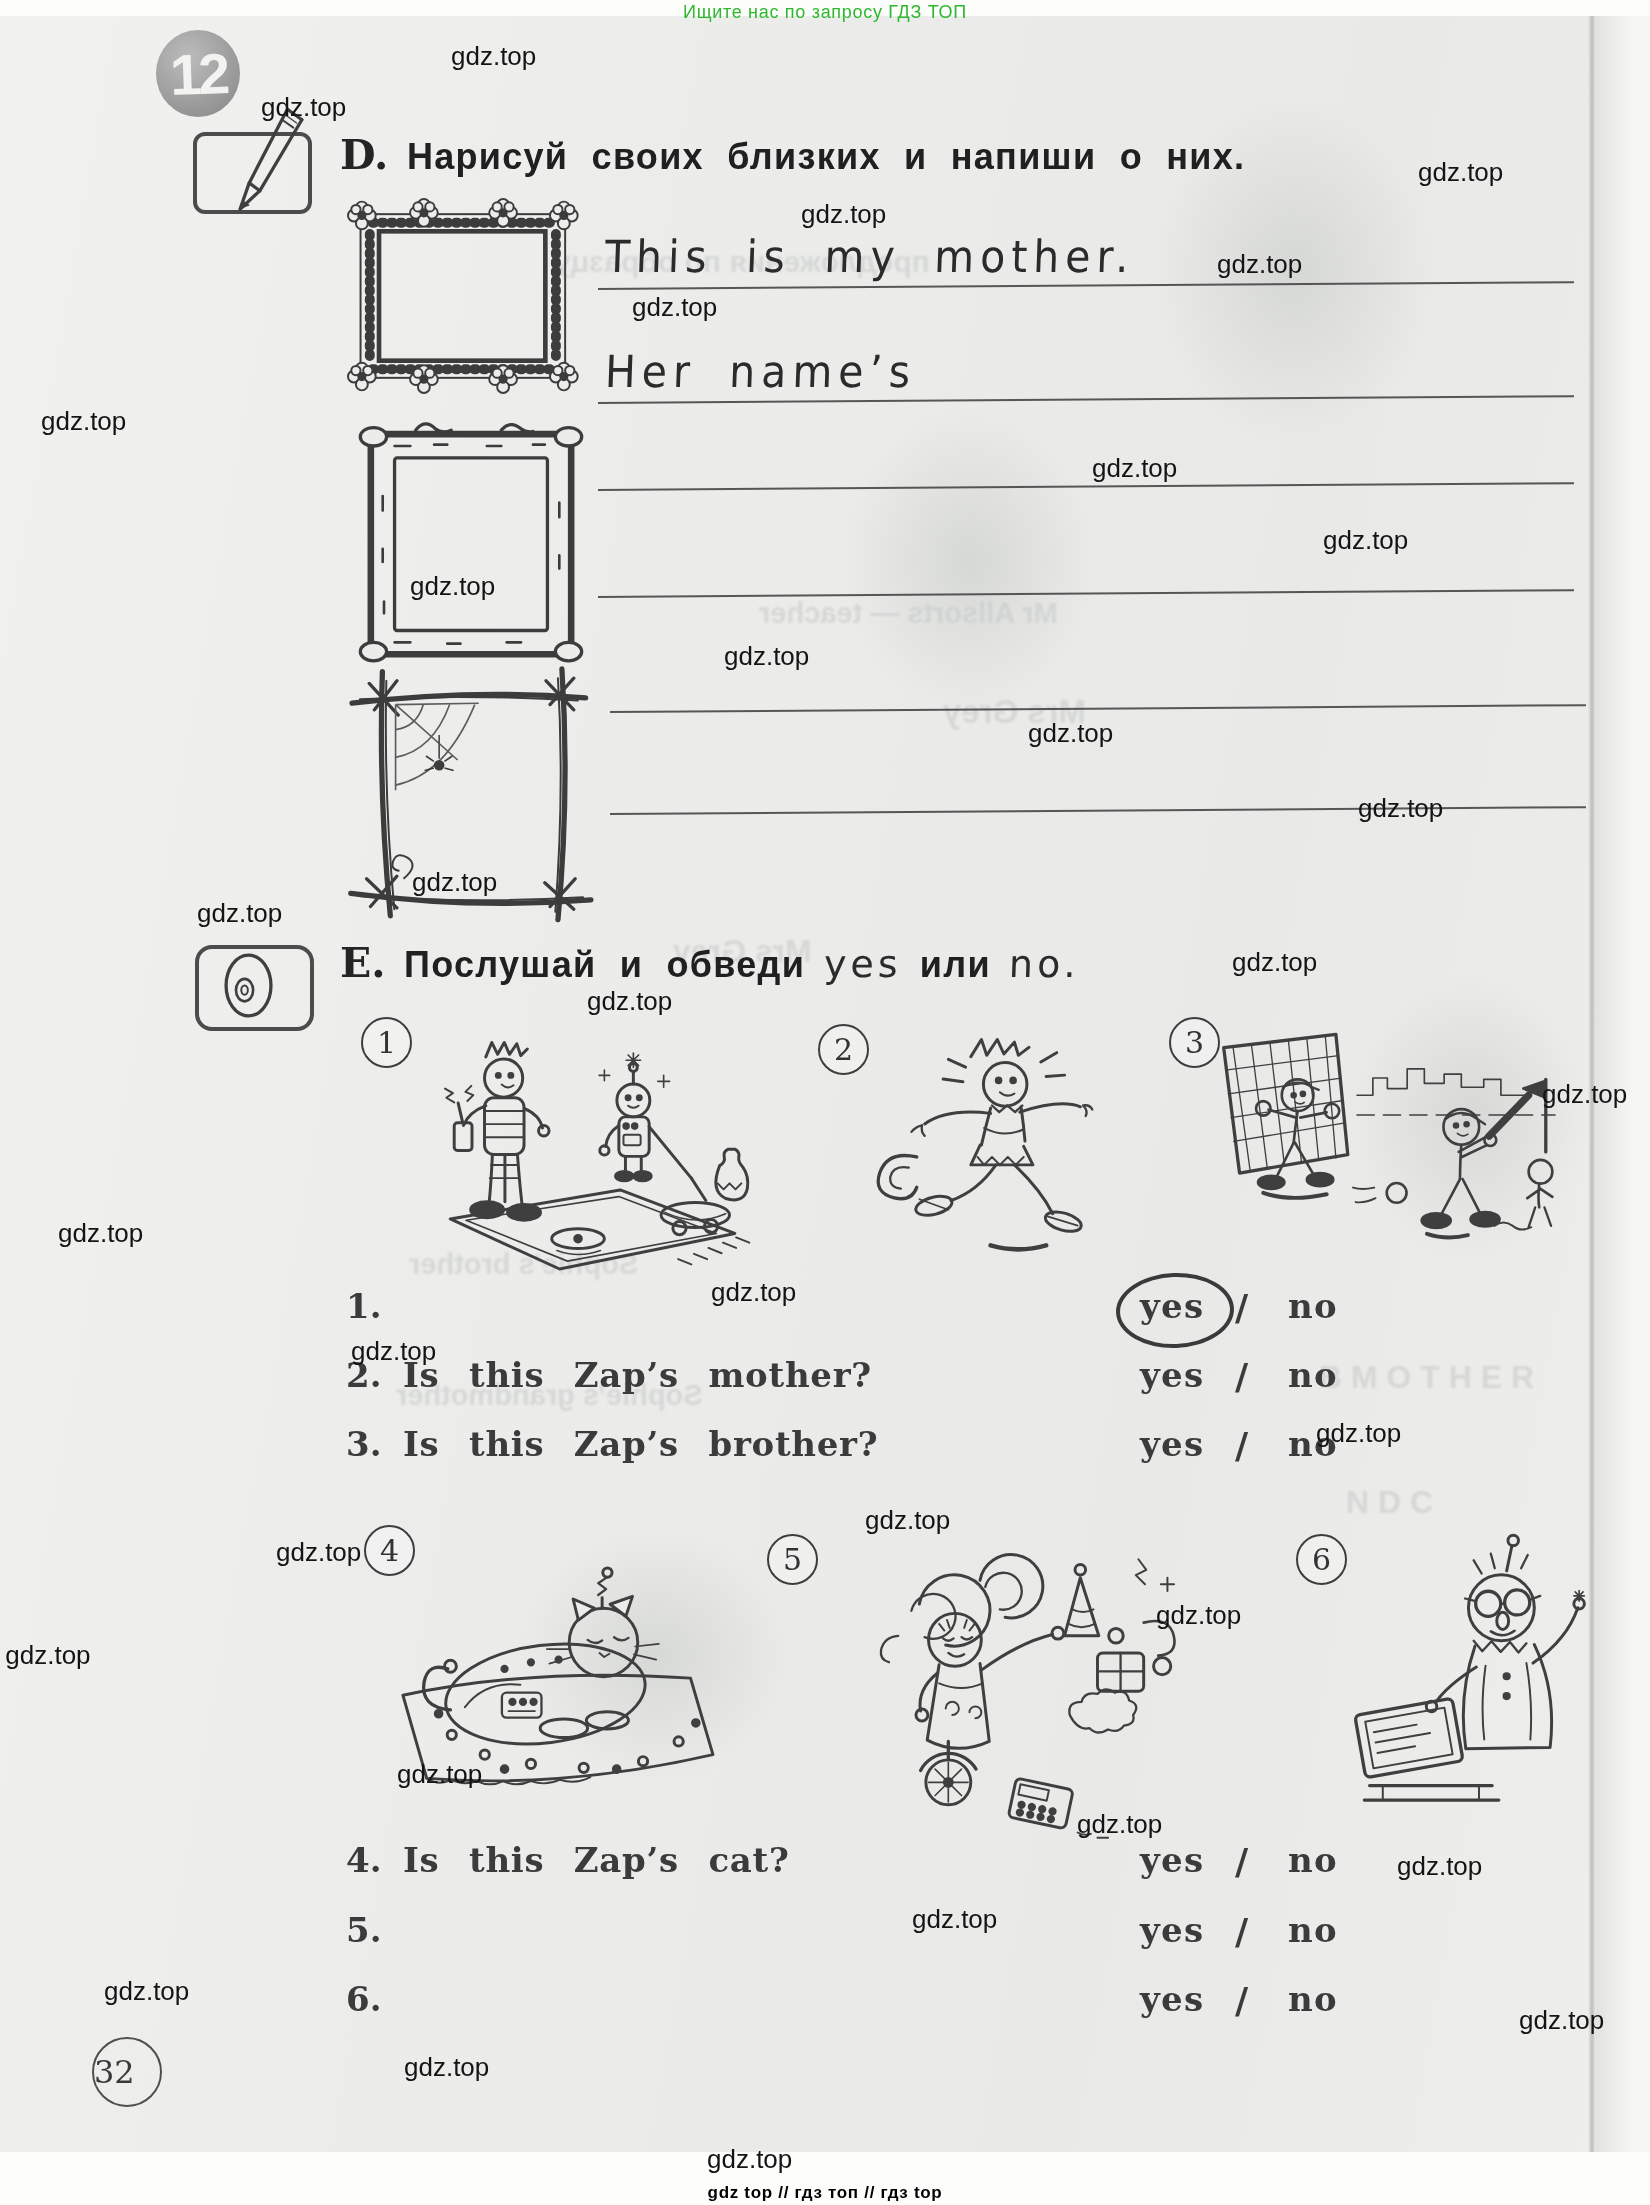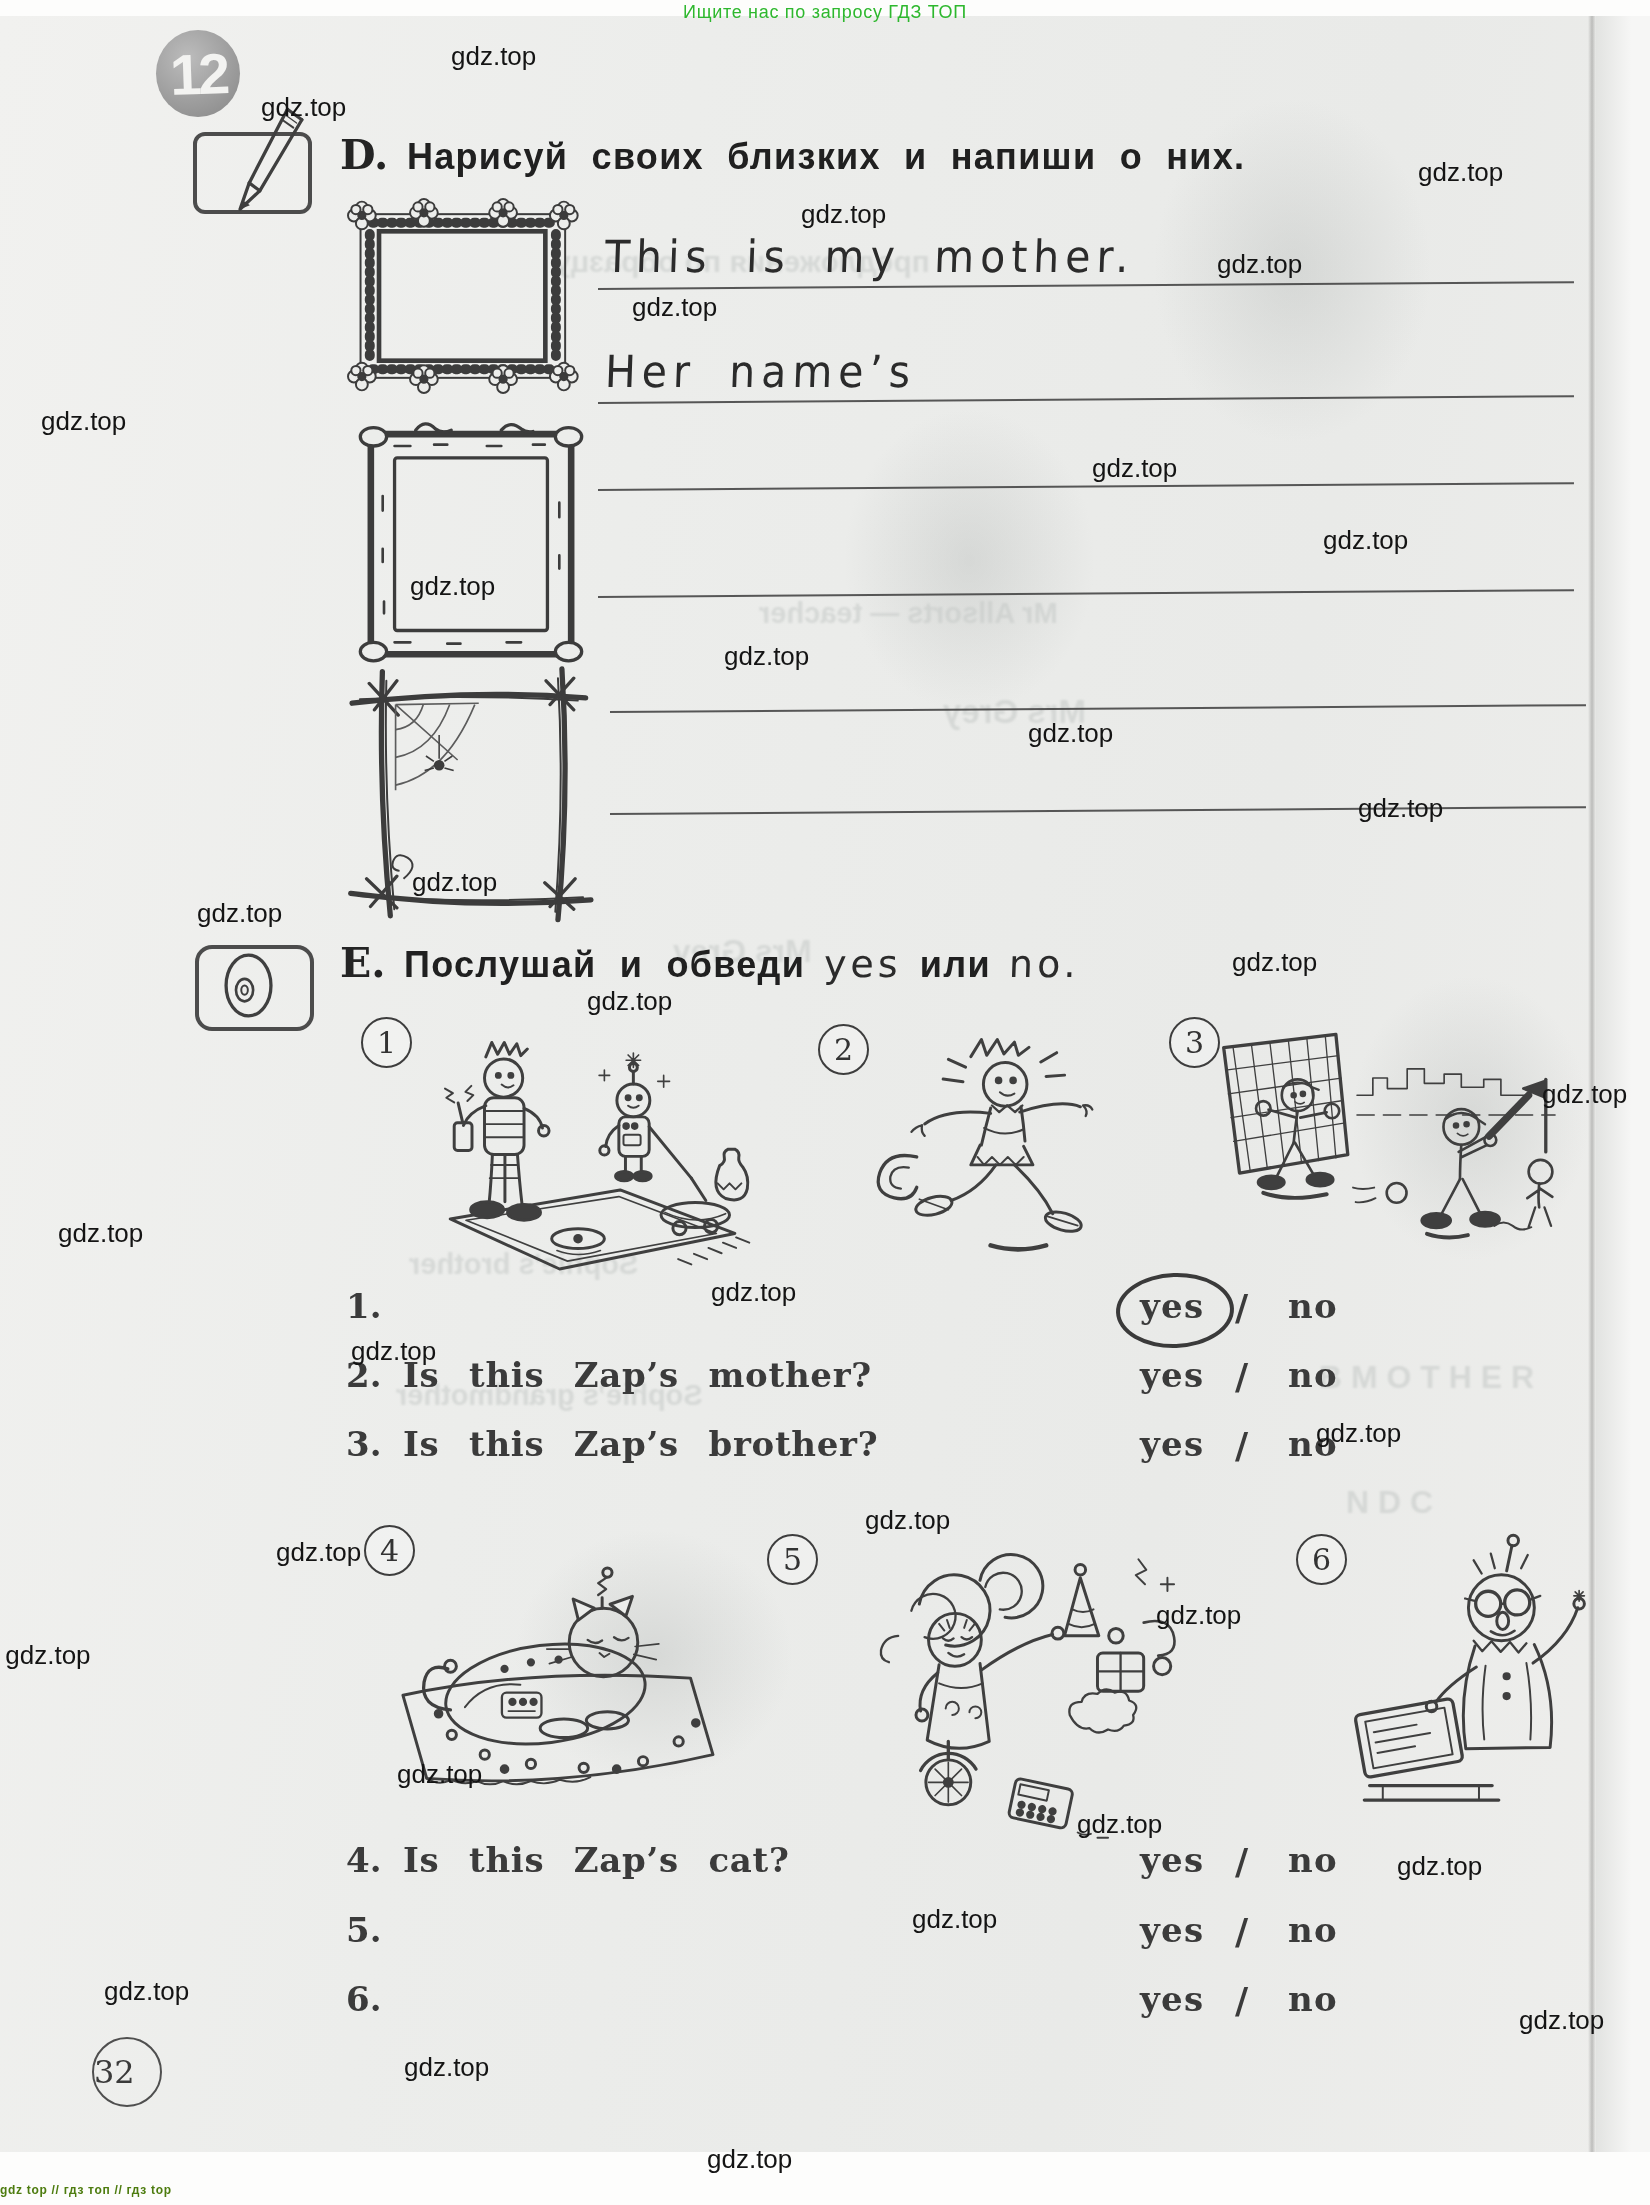--- a/index.html
+++ b/index.html
@@ -6,22 +6,22 @@
   .stage{position:relative;width:1650px;height:2205px;overflow:hidden;
          background:#fdfdfc;font-family:"Liberation Sans",sans-serif;}
   .paper{position:absolute;left:0;top:16px;width:1650px;height:2136px;
          background:linear-gradient(100deg,#f1f1ef 0%,#ecedeb 35%,#e9eae8 70%,#eeeeec 100%);}
   .paper-edge{position:absolute;left:1588px;top:16px;width:8px;height:2136px;
          background:linear-gradient(90deg,rgba(110,110,108,0),rgba(110,110,108,.38),rgba(110,110,108,0));}
   .paper-margin{position:absolute;left:1596px;top:16px;width:54px;height:2136px;
          background:linear-gradient(90deg,#e2e3e1,#f6f6f5 65%);}
   .top-note{position:absolute;left:0;top:2px;width:100%;text-align:center;
          font-size:18px;color:#2eb82e;letter-spacing:0.7px;}
-  .footer-note{position:absolute;left:0;top:2183px;width:100%;
-         font-size:12px;color:#4d7c0f;font-weight:700;letter-spacing:0.7px;}
+  .footer-note{position:absolute;left:0;top:2183px;width:100%;text-align:center;
+         font-size:17px;color:#000000;font-weight:700;letter-spacing:0.7px;}
   .wmark{position:absolute;font-size:26px;color:#141414;white-space:nowrap;
          font-family:"Liberation Sans",sans-serif;}
   .ghost{position:absolute;color:#c4c8c6;opacity:.55;filter:blur(1px);white-space:nowrap;
          font-family:"Liberation Sans",sans-serif;font-weight:700;}
   .ghost.mir{transform:scaleX(-1);}
   .blob{position:absolute;border-radius:50%;
          background:radial-gradient(closest-side,rgba(176,180,178,.35),rgba(176,180,178,0));}
   .badge-lesson{position:absolute;left:156px;top:30px;width:84px;height:87px;border-radius:50%;
          background:radial-gradient(circle at 38% 32%,#bcbcbc,#969696 70%,#858585);
          display:flex;align-items:center;justify-content:center;}

